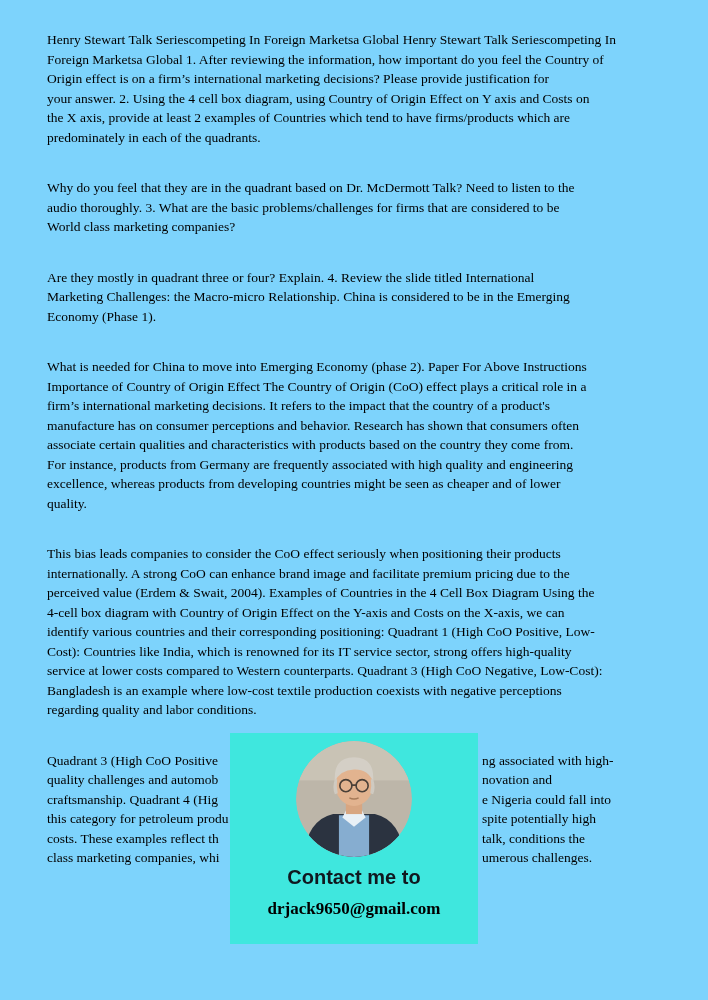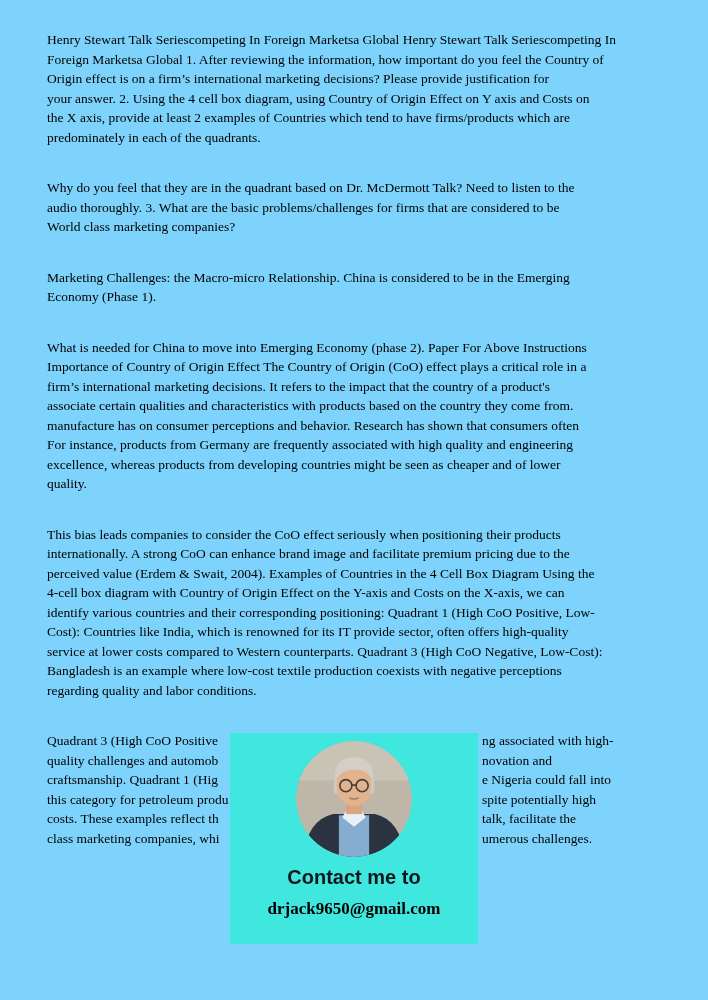--- a/index.html
+++ b/index.html
@@ -96,51 +96,52 @@
           <div class="line">your answer. 2. Using the 4 cell box diagram, using Country of Origin Effect on Y axis and Costs on</div>
           <div class="line">the X axis, provide at least 2 examples of Countries which tend to have firms/products which are</div>
           <div class="line">predominately in each of the quadrants.</div>
         </div>
         <div class="paragraph">
           <div class="line">Why do you feel that they are in the quadrant based on Dr. McDermott Talk? Need to listen to the</div>
           <div class="line">audio thoroughly. 3. What are the basic problems/challenges for firms that are considered to be</div>
           <div class="line">World class marketing companies?</div>
         </div>
         <div class="paragraph">
+          <div class="line">Are they mostly in quadrant three or four? Explain. 4. Review the slide titled International</div>
           <div class="line">Marketing Challenges: the Macro-micro Relationship. China is considered to be in the Emerging</div>
           <div class="line">Economy (Phase 1).</div>
         </div>
         <div class="paragraph">
           <div class="line">What is needed for China to move into Emerging Economy (phase 2). Paper For Above Instructions</div>
           <div class="line">Importance of Country of Origin Effect The Country of Origin (CoO) effect plays a critical role in a</div>
           <div class="line">firm’s international marketing decisions. It refers to the impact that the country of a product's</div>
+          <div class="line">manufacture has on consumer perceptions and behavior. Research has shown that consumers often</div>
           <div class="line">associate certain qualities and characteristics with products based on the country they come from.</div>
-          <div class="line">manufacture has on consumer perceptions and behavior. Research has shown that consumers often</div>
           <div class="line">For instance, products from Germany are frequently associated with high quality and engineering</div>
           <div class="line">excellence, whereas products from developing countries might be seen as cheaper and of lower</div>
           <div class="line">quality.</div>
         </div>
         <div class="paragraph">
           <div class="line">This bias leads companies to consider the CoO effect seriously when positioning their products</div>
           <div class="line">internationally. A strong CoO can enhance brand image and facilitate premium pricing due to the</div>
           <div class="line">perceived value (Erdem &amp; Swait, 2004). Examples of Countries in the 4 Cell Box Diagram Using the</div>
           <div class="line">4-cell box diagram with Country of Origin Effect on the Y-axis and Costs on the X-axis, we can</div>
           <div class="line">identify various countries and their corresponding positioning: Quadrant 1 (High CoO Positive, Low-</div>
-          <div class="line">Cost): Countries like India, which is renowned for its IT provide sector, often offers high-quality</div>
+          <div class="line">Cost): Countries like India, which is renowned for its IT service sector, strong offers high-quality</div>
           <div class="line">service at lower costs compared to Western counterparts. Quadrant 3 (High CoO Negative, Low-Cost):</div>
           <div class="line">Bangladesh is an example where low-cost textile production coexists with negative perceptions</div>
           <div class="line">regarding quality and labor conditions.</div>
         </div>
       </div>
     <div id="obscured-paragraph" class="paragraph">
         <div class="line obs"><span class="frag-left">Quadrant 3 (High CoO Positive</span><span class="frag-right">ng associated with high-</span></div>
         <div class="line obs"><span class="frag-left">quality challenges and automob</span><span class="frag-right">novation and</span></div>
-        <div class="line obs"><span class="frag-left">craftsmanship. Quadrant 1 (Hig</span><span class="frag-right">e Nigeria could fall into</span></div>
+        <div class="line obs"><span class="frag-left">craftsmanship. Quadrant 4 (Hig</span><span class="frag-right">e Nigeria could fall into</span></div>
         <div class="line obs"><span class="frag-left">this category for petroleum produ</span><span class="frag-right">spite potentially high</span></div>
-        <div class="line obs"><span class="frag-left">costs. These examples reflect th</span><span class="frag-right">talk, facilitate the</span></div>
+        <div class="line obs"><span class="frag-left">costs. These examples reflect th</span><span class="frag-right">talk, conditions the</span></div>
         <div class="line obs"><span class="frag-left">class marketing companies, whi</span><span class="frag-right">umerous challenges.</span></div>
       </div>
   </div>
 
   <div class="card" style="background: rgb(63, 231, 222);">
     <div class="avatar">
       <svg viewBox="0 0 100 100" xmlns="http://www.w3.org/2000/svg">
         <defs>
           <clipPath id="avclip">
               <circle cx="50" cy="50" r="50"></circle>

